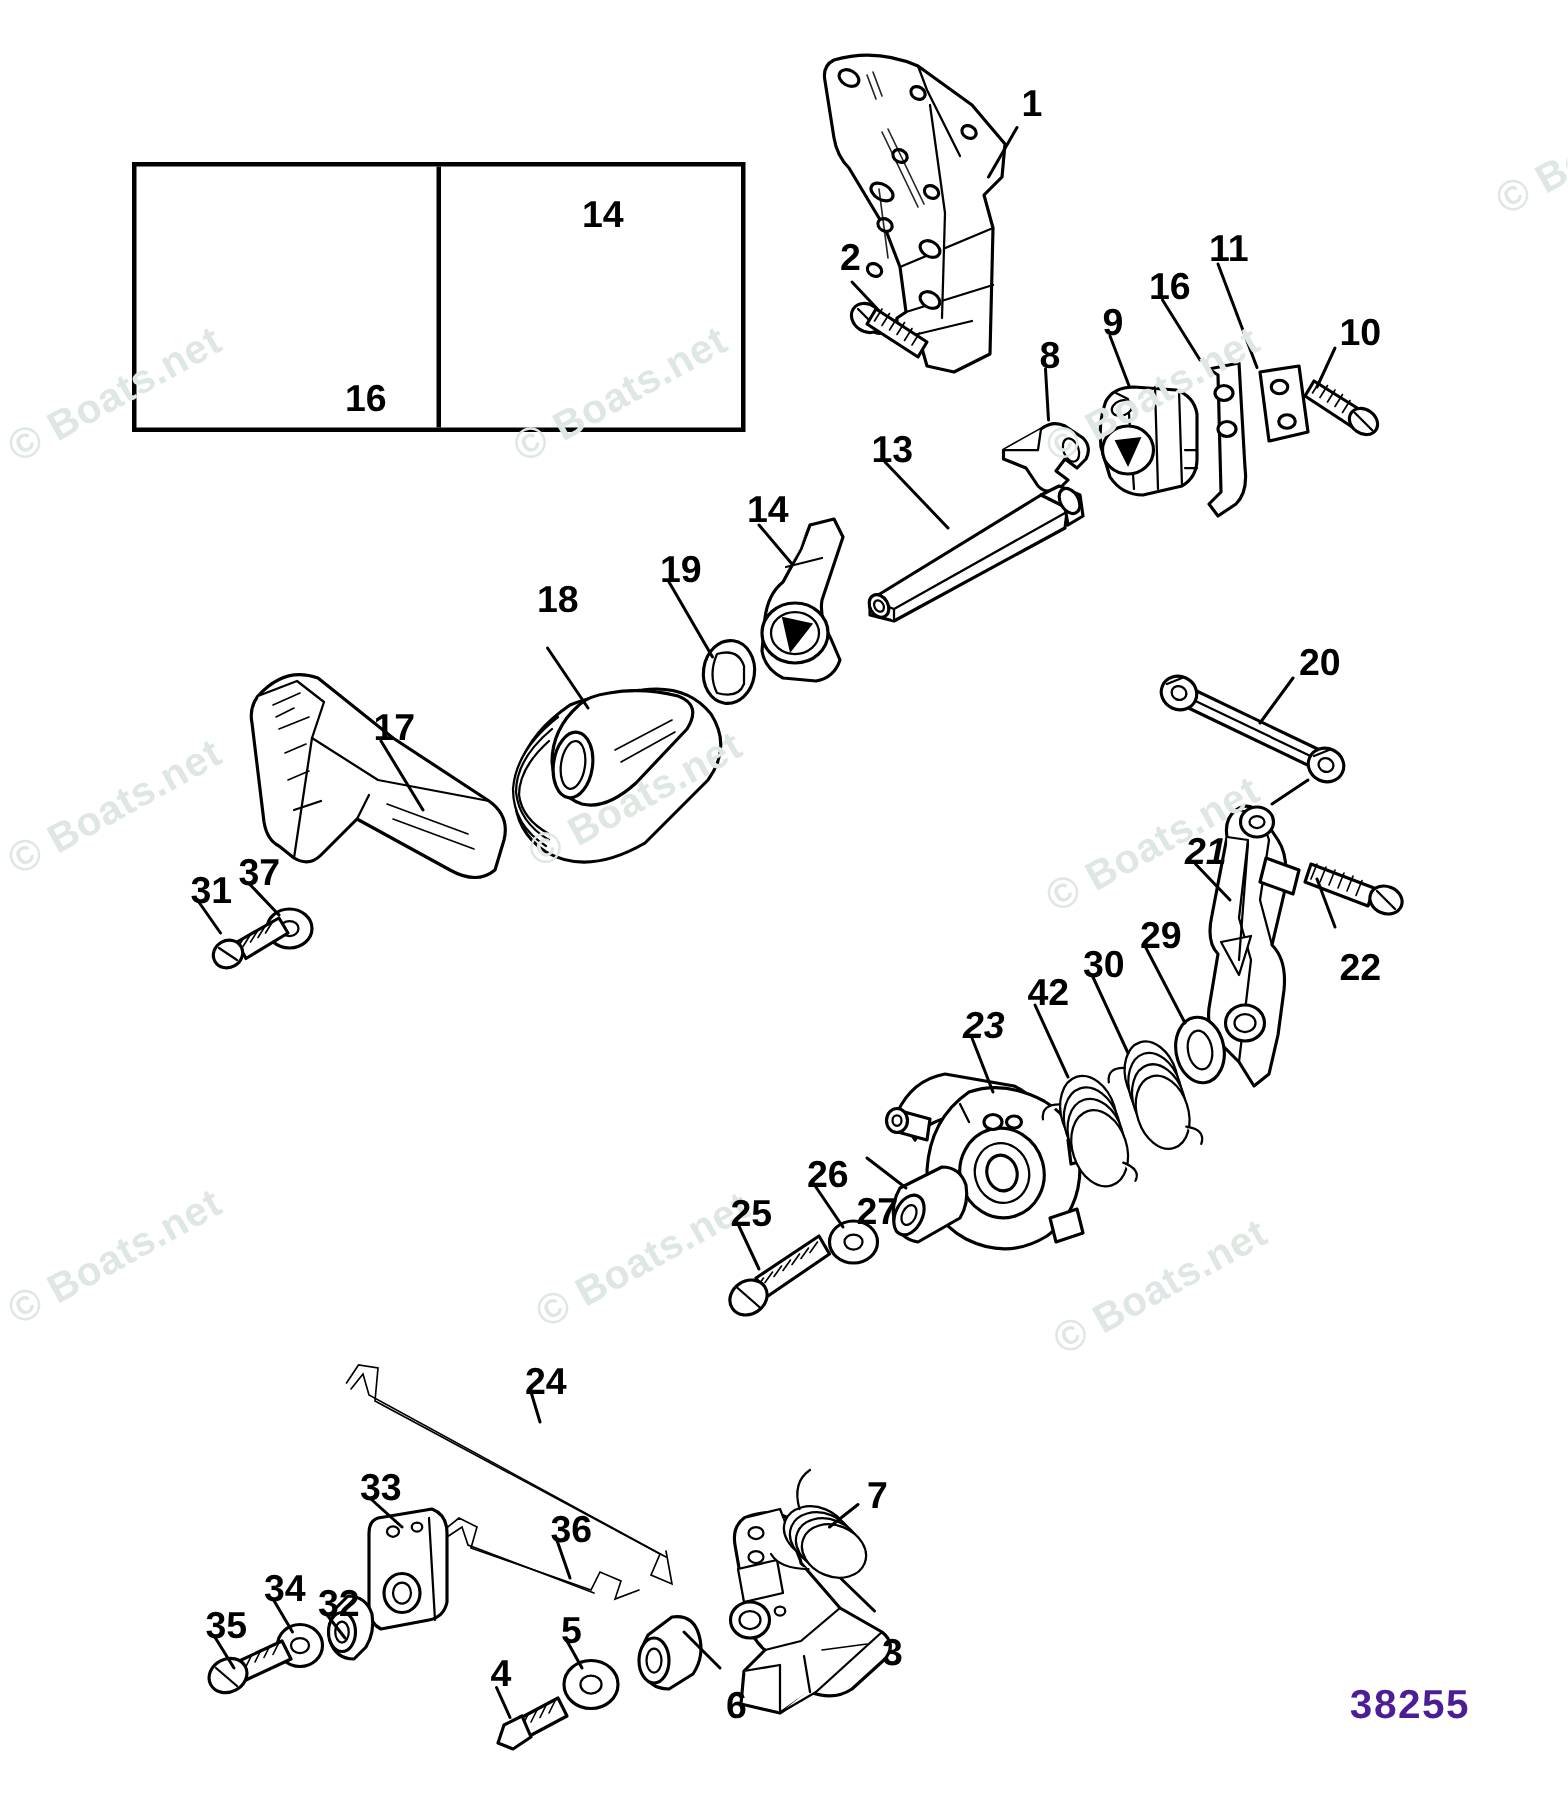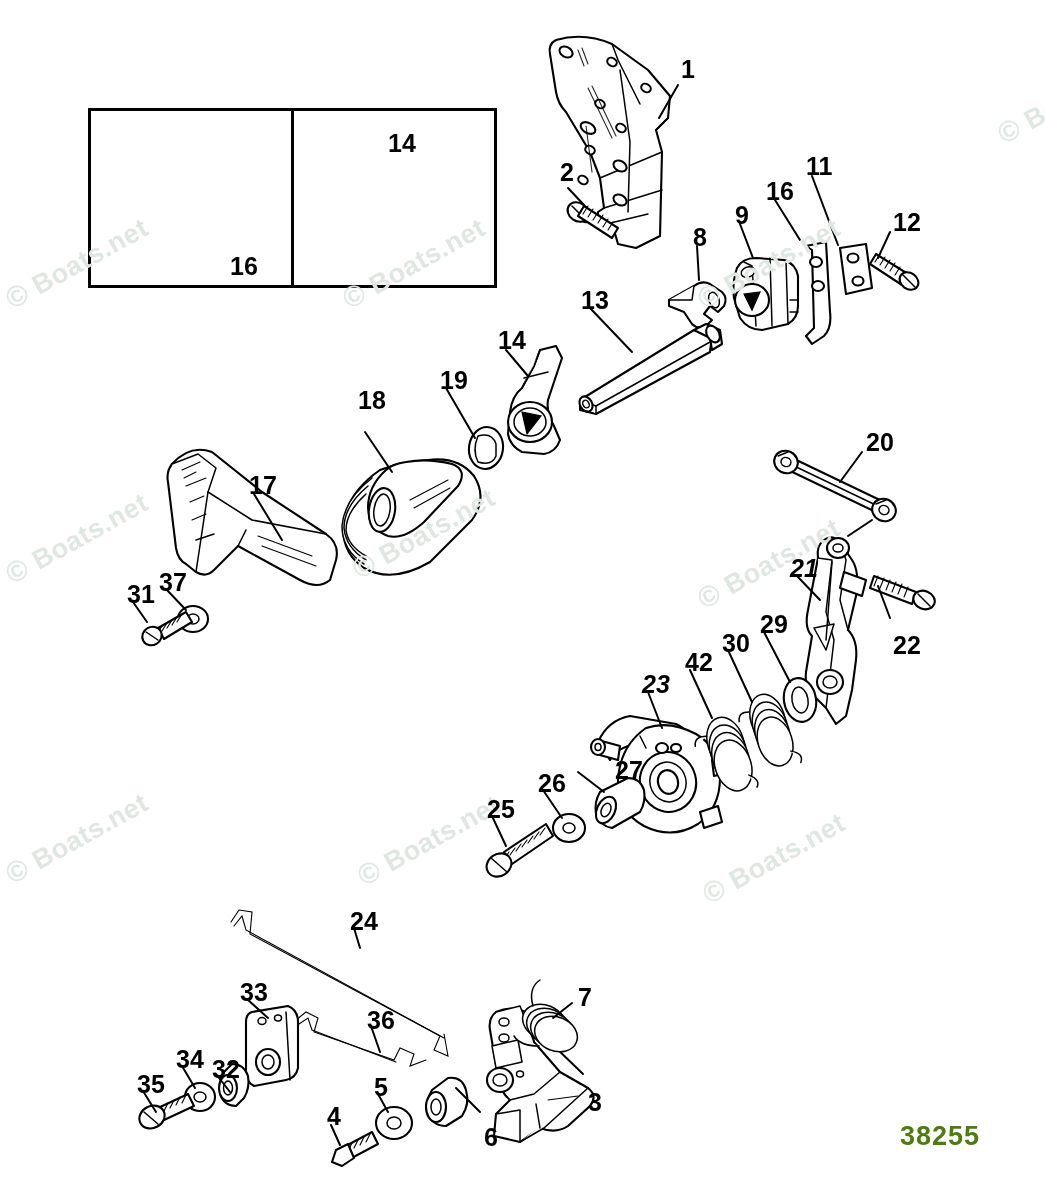--- a/index.html
+++ b/index.html
@@ -20,21 +20,21 @@
           border:3px solid #000;box-sizing:border-box;display:flex;background:#fff;}
   .inset-cell{flex:1;position:relative;}
   .inset-div{width:3px;background:#000;}
 
   
   .lbl{position:absolute;font-family:"Liberation Sans",sans-serif;font-weight:bold;
        font-size:25px;color:#000;line-height:1;letter-spacing:0px;}
 
   
   #dwgno{position:absolute;right:65px;bottom:48px;font-weight:bold;font-size:27px;
-         letter-spacing:1px;color:#4d7c0f;font-family:"Liberation Sans",sans-serif;}
+         letter-spacing:1px;color:#4c1d95;font-family:"Liberation Sans",sans-serif;}
 
   svg{position:absolute;left:0;top:0;}
   .ln{stroke:#000;fill:none;}
   .p{fill:#fff;stroke:#000;stroke-width:2.1;stroke-linejoin:round;stroke-linecap:round;}
   .pth{fill:#fff;stroke:#000;stroke-width:1.5;stroke-linejoin:round;stroke-linecap:round;}
   .pf{fill:#000;stroke:#000;stroke-width:1.2;}
   .hair{fill:none;stroke:#000;stroke-width:1.1;stroke-linecap:round;}
   .lead{fill:none;stroke:#000;stroke-width:2.0;stroke-linecap:round;}
 </style>
 </head>
@@ -558,36 +558,36 @@
       <div class="lbl" style="left: 560px; top: 160px;">2</div>
       <div class="lbl" style="left: 588px; top: 1090px;">3</div>
       <div class="lbl" style="left: 327px; top: 1104px;">4</div>
       <div class="lbl" style="left: 374px; top: 1075px;">5</div>
       <div class="lbl" style="left: 484px; top: 1125px;">6</div>
       <div class="lbl" style="left: 578px; top: 985px;">7</div>
       <div class="lbl" style="left: 693px; top: 225px;">8</div>
       <div class="lbl" style="left: 735px; top: 203px;">9</div>
       <div class="lbl" style="left: 766px; top: 179px;">16</div>
       <div class="lbl" style="left: 806px; top: 154px;">11</div>
-      <div class="lbl" style="left: 893px; top: 210px;">12</div>
+      <div class="lbl" style="left: 893px; top: 210px;">10</div>
       <div class="lbl" style="left: 581px; top: 288px;">13</div>
       <div class="lbl" style="left: 498px; top: 328px;">14</div>
       <div class="lbl" style="left: 388px; top: 131px;">14</div>
       <div class="lbl" style="left: 230px; top: 254px;">16</div>
       <div class="lbl" style="left: 249px; top: 473px;">17</div>
       <div class="lbl" style="left: 358px; top: 388px;">18</div>
       <div class="lbl" style="left: 440px; top: 368px;">19</div>
       <div class="lbl" style="left: 866px; top: 430px;">20</div>
       <div class="lbl" style="left: 790px; top: 556px; font-style: italic;">21</div>
       <div class="lbl" style="left: 893px; top: 633px; text-align: center;">22</div>
       <div class="lbl" style="left: 642px; top: 672px; font-style: italic;">23</div>
       <div class="lbl" style="left: 350px; top: 909px;">24</div>
       <div class="lbl" style="left: 487px; top: 797px;">25</div>
       <div class="lbl" style="left: 538px; top: 771px;">26</div>
-      <div class="lbl" style="left: 571px; top: 758px; margin-left: 44px;">27</div>
+      <div class="lbl" style="left: 571px; top: 796px;">27</div>
       <div class="lbl" style="left: 685px; top: 650px;">42</div>
       <div class="lbl" style="left: 760px; top: 612px;">29</div>
       <div class="lbl" style="left: 722px; top: 631px;">30</div>
       <div class="lbl" style="left: 127px; top: 582px;">31</div>
       <div class="lbl" style="left: 212px; top: 1057px;">32</div>
       <div class="lbl" style="left: 240px; top: 980px; text-align: center;">33</div>
       <div class="lbl" style="left: 176px; top: 1047px;">34</div>
       <div class="lbl" style="left: 137px; top: 1072px;">35</div>
       <div class="lbl" style="left: 367px; top: 1008px;">36</div>
       <div class="lbl" style="left: 159px; top: 570px;">37</div>

